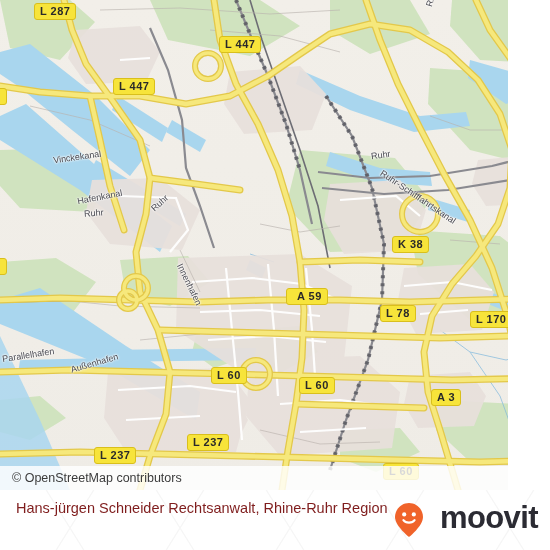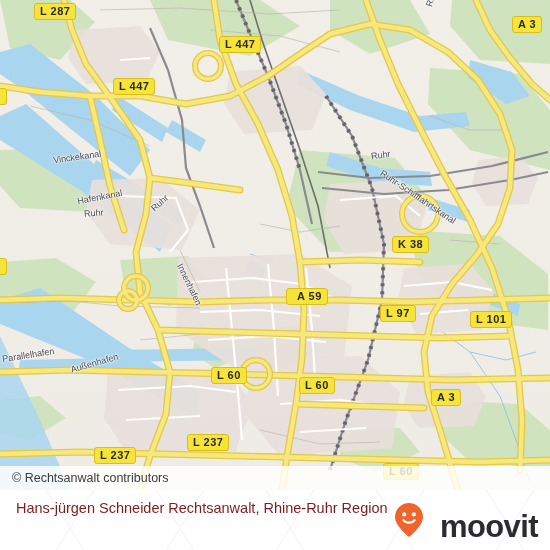--- a/index.html
+++ b/index.html
@@ -6,21 +6,21 @@
   body{
     width:550px;height:550px;
     font-family:"Liberation Sans","DejaVu Sans",sans-serif;
     background:#ffffff;
     overflow:hidden;
   }
   #app{position:relative;width:550px;height:550px;overflow:hidden;}
 
   
   #map{
-    position:absolute;left:0;top:0;width:550px;height:490px;
+    position:absolute;left:0;top:0;width:508px;height:490px;
     background:#f0abfc;
     overflow:hidden;
   }
   #map svg{position:absolute;left:0;top:0;}
 
   
   .shield{
     position:absolute;
     background:#f7e43a;
     border:1.5px solid #d9bf1c;
@@ -91,21 +91,21 @@
     background:#ffffff;
     overflow:hidden;
   }
   #footer-wm{position:absolute;left:0;top:0;opacity:.5;}
   #footer-title{
     position:absolute;left:16px;top:8px;width:390px;
     font-size:14.5px;line-height:20px;color:#7f1d1d;
   }
   #brand{
     position:absolute;right:12px;top:12px;
-    display:flex;align-items:flex-end;gap:16px;
+    display:flex;align-items:flex-start;gap:16px;
   }
   #brand-word{
     font-size:31px;line-height:31px;color:#2b2b33;
     font-weight:bold;letter-spacing:-.6px;
   }
 </style>
 </head>
 <body>
 
 <div id="app">
@@ -273,22 +273,22 @@
       </g>
     </svg>
 
     <div>
       <div class="shield" style="left:34px;top:3px;">L 287</div>
       <div class="shield" style="left:219px;top:36px;">L 447</div>
       <div class="shield" style="left:113px;top:78px;">L 447</div>
       <div class="shield" style="left:512px;top:16px;">A 3</div>
       <div class="shield" style="left:392px;top:216px;margin-top:20px;">K 38</div>
       <div class="shield" style="left:286px;top:288px;padding-left:10px;">A 59</div>
-      <div class="shield" style="left:380px;top:305px;">L 97</div>
-      <div class="shield" style="left:470px;top:311px;">L 101</div>
+      <div class="shield" style="left:380px;top:305px;">L 78</div>
+      <div class="shield" style="left:470px;top:311px;">L 170</div>
       <div class="shield" style="left:211px;top:367px;">L 60</div>
       <div class="shield" style="left:299px;top:377px;">L 60</div>
       <div class="shield" style="left:431px;top:389px;">A 3</div>
       <div class="shield" style="left:94px;top:447px;">L 237</div>
       <div class="shield" style="left:187px;top:434px;">L 237</div>
       <div class="shield" style="left:383px;top:463px;">L 60</div>
       <div class="shield" style="left:-12px;top:88px;">0</div>
       <div class="shield" style="left:-12px;top:258px;">0</div>
     </div>
 
@@ -301,21 +301,21 @@
       <div class="wlabel" style="left:371px;top:150px;transform:rotate(-8deg);">Ruhr</div>
       <div class="wlabel" style="left:424px;top:5px;transform:rotate(-74deg);transform-origin:left top;">Rhein-Herne</div>
       <div class="wlabel" style="left:384px;top:168px;transform:rotate(34deg);transform-origin:left top;">Ruhr-Schifffahrtskanal</div>
       <div class="wlabel" style="left:2px;top:350px;transform:rotate(-9deg);">Parallelhafen</div>
       <div class="wlabel" style="left:70px;top:358px;transform:rotate(-16deg);">Außenhafen</div>
       <div class="wlabel" style="left:184px;top:262px;transform:rotate(64deg);transform-origin:left top;">Innenhafen</div>
     </div>
 
 
     <div id="attrib">
-      <span>© Rechtsanwalt contributors</span>
+      <span>© OpenStreetMap contributors</span>
     </div>
   </div>
 
   <div id="footer">
     <svg id="footer-wm" width="550" height="60">
       <g stroke="#ececec" stroke-width="1.2" fill="none">
         <path d="M150,-10 L200,70 M210,-10 L160,70 M260,-10 L310,70 M320,-10 L270,70
                  M370,-10 L420,70 M430,-10 L380,70 M480,-10 L530,70 M540,-10 L490,70
                  M40,-10 L90,70 M100,-10 L50,70"></path>
       </g>

